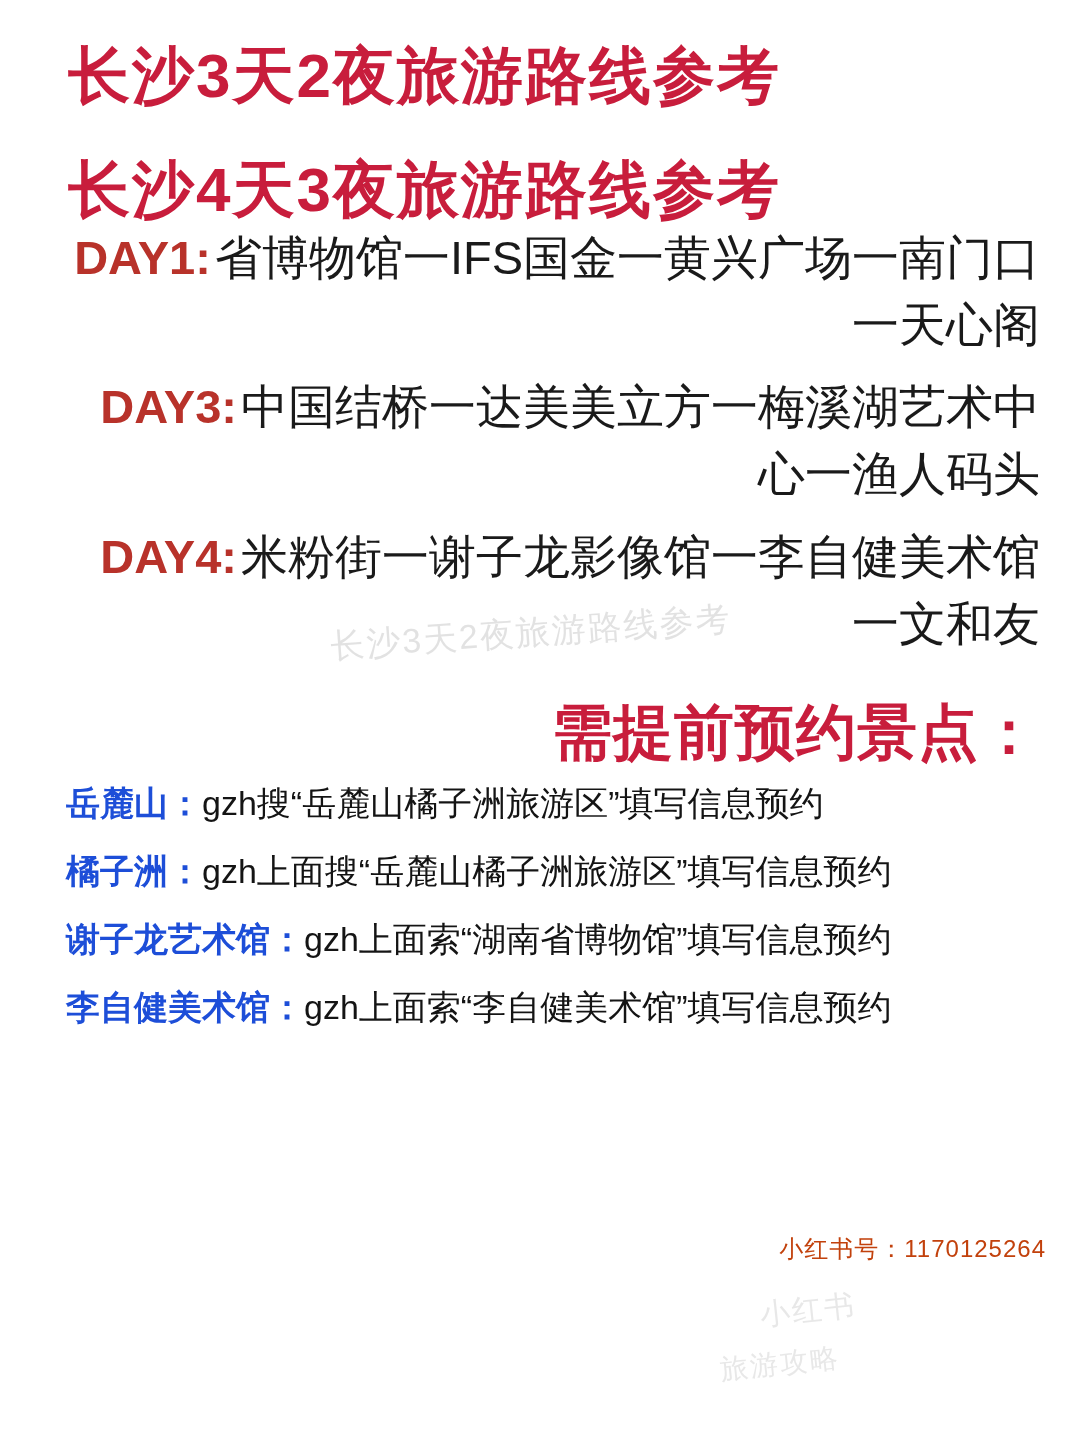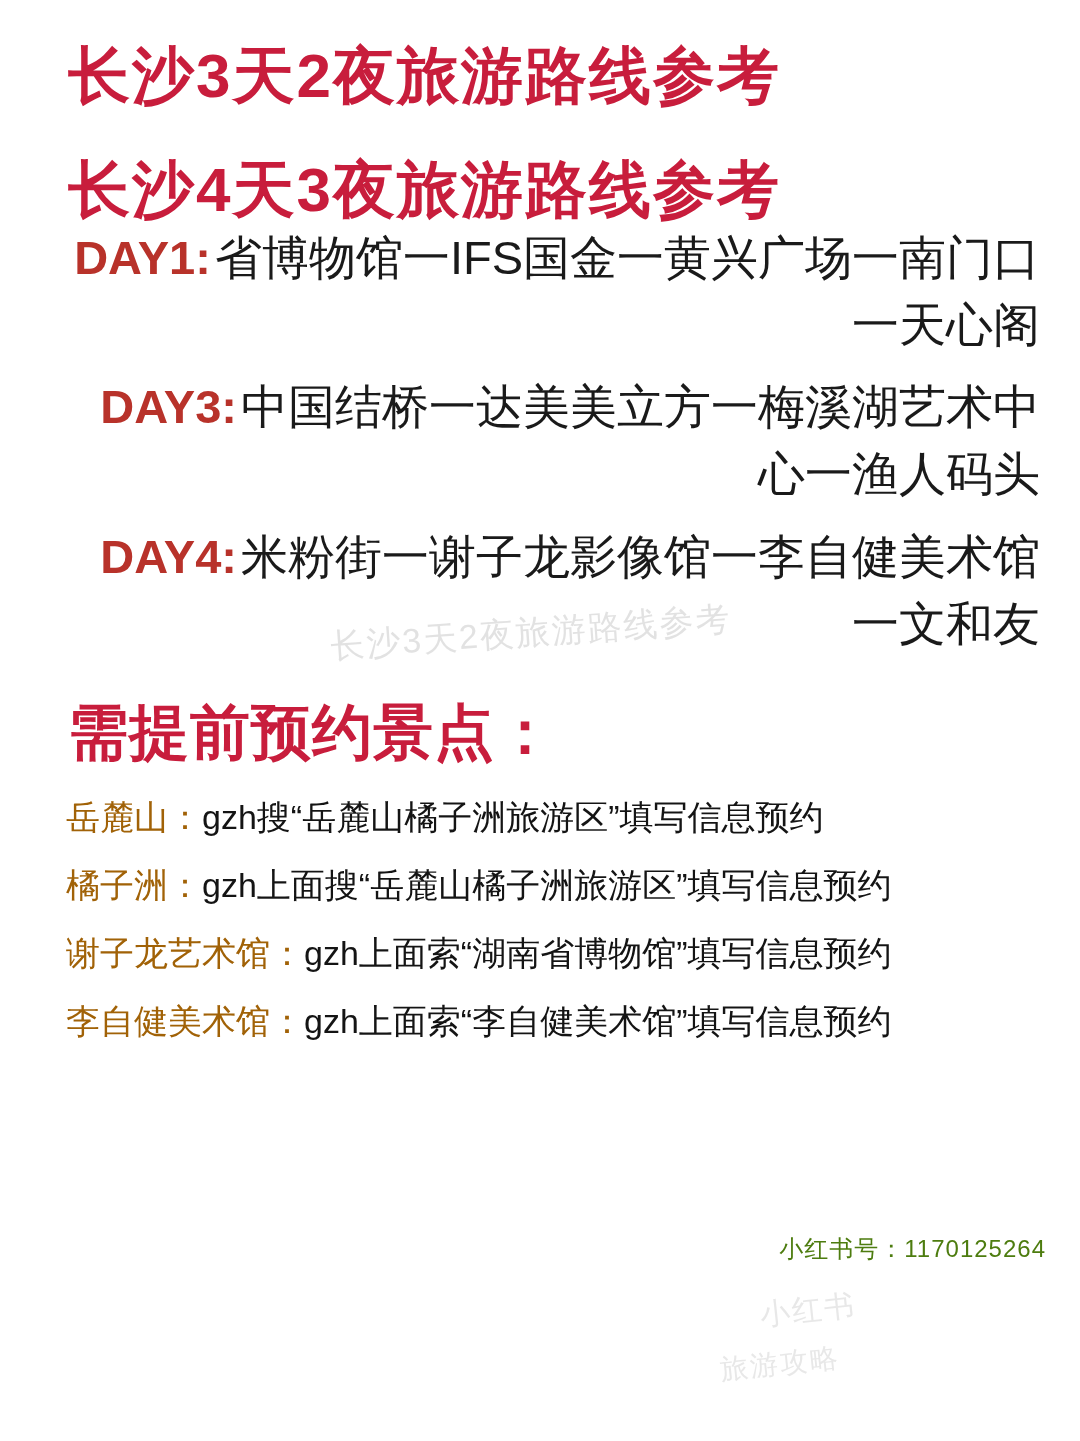--- a/index.html
+++ b/index.html
@@ -26,21 +26,21 @@
   
   .section-title {
     font-weight: bold;
     color: #c81d3c;
     letter-spacing: 2px;
     line-height: 1.0;
     white-space: nowrap;
   }
   .title-1 { font-size: 62px; margin: 14px 0 6px 2px; }
   .title-2 { font-size: 62px; margin: 0 0 4px 2px; }
-  .title-3 { font-size: 60px; margin: 0 0 18px 2px; letter-spacing: 1px; }
+  .title-3 { font-size: 60px; margin: 0 0 4px 2px; letter-spacing: 1px; text-align: right; }
 
   
   .line {
     font-size: 36px;
     line-height: 1.42;
     color: #1a1a1a;
     margin: 0 0 6px 0;
     word-break: break-all;
   }
   .daytag {
@@ -59,22 +59,22 @@
 
   
   .resv-line {
     font-size: 34px;
     line-height: 1.35;
     margin: 0 0 22px 0;
     color: #141414;
     white-space: nowrap;
   }
   .resv-name {
-    color: #a16207;
-    font-weight: normal;
+    color: #1d4ed8;
+    font-weight: bold;
     text-align: center;
   }
   .resv-body { color: #141414; }
 
   
   .wm {
     position: absolute;
     color: rgba(150,150,150,0.22);
     font-size: 30px;
     letter-spacing: 2px;
@@ -84,21 +84,21 @@
   }
   .wm-1 { left: 330px; top: 610px; font-size: 34px; color: rgba(160,160,160,0.30); }
   .wm-2 { left: 760px; top: 1290px; font-size: 30px; transform: rotate(-6deg); }
   .wm-3 { left: 720px; top: 1345px; font-size: 28px; transform: rotate(-6deg); }
 
   .footer-id {
     position: absolute;
     right: 34px;
     bottom: 18px;
     font-size: 24px;
-    color: #4d7c0f;
+    color: #c2410c;
     letter-spacing: 1px;
     white-space: nowrap;
   }
 </style>
 </head>
 <body>
 
 <div class="page">
 
   <div class="section-title title-1">长沙3天2夜旅游路线参考</div>

